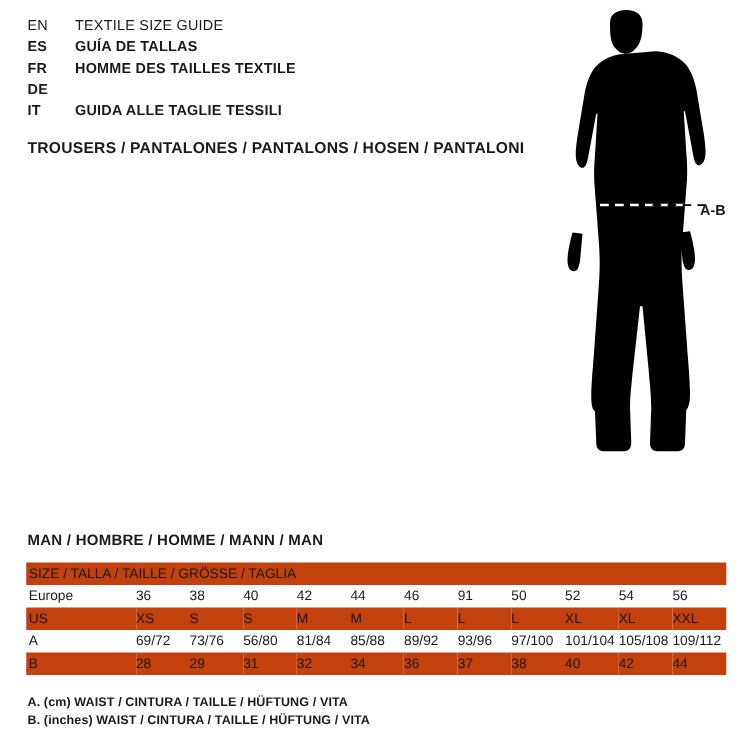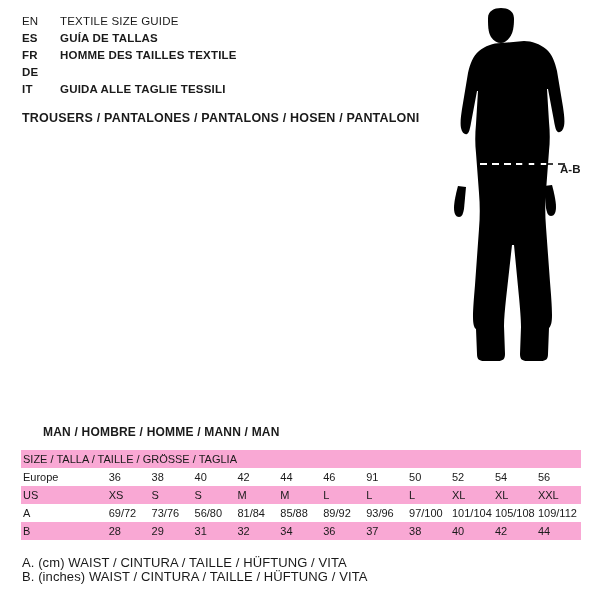--- a/index.html
+++ b/index.html
@@ -79,21 +79,20 @@
   }
 
   
   .man-title {
     position: absolute;
     left: 22px;
     top: 425px;
     font-size: 12px;
     font-weight: bold;
     letter-spacing: 0.2px;
-    margin-left: 21px;
   }
 
   
   table.size-table {
     position: absolute;
     left: 21px;
     top: 450px;
     width: 560px;
     border-collapse: collapse;
     font-size: 11px;
@@ -101,37 +100,37 @@
   table.size-table td {
     padding: 2px 0 2px 0;
     vertical-align: middle;
     white-space: nowrap;
     line-height: 14px;
   }
   table.size-table tr.header-row td {
     font-weight: normal;
   }
   table.size-table tr.shaded {
-    background: #f9a8d4;
+    background: #c2410c;
   }
   table.size-table td.label-col {
     width: 86px;
     padding-left: 2px;
   }
   table.size-table td.val {
     width: 43px;
   }
 
   
   .footnotes {
     position: absolute;
     left: 22px;
     top: 556px;
-    font-size: 13px;
-    font-weight: normal;
+    font-size: 10px;
+    font-weight: bold;
     letter-spacing: 0.1px;
   }
   .footnotes div {
     line-height: 14px;
   }
 </style>
 </head>
 <body>
 
 <div class="page">

